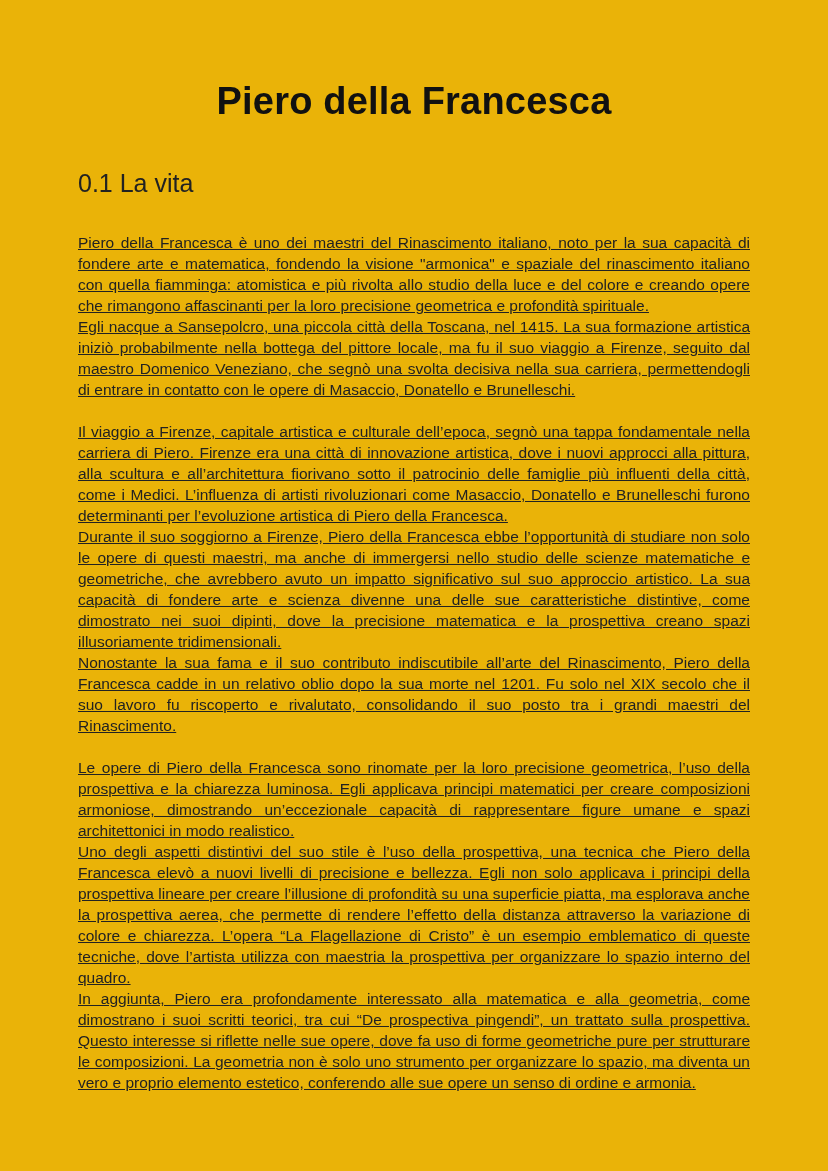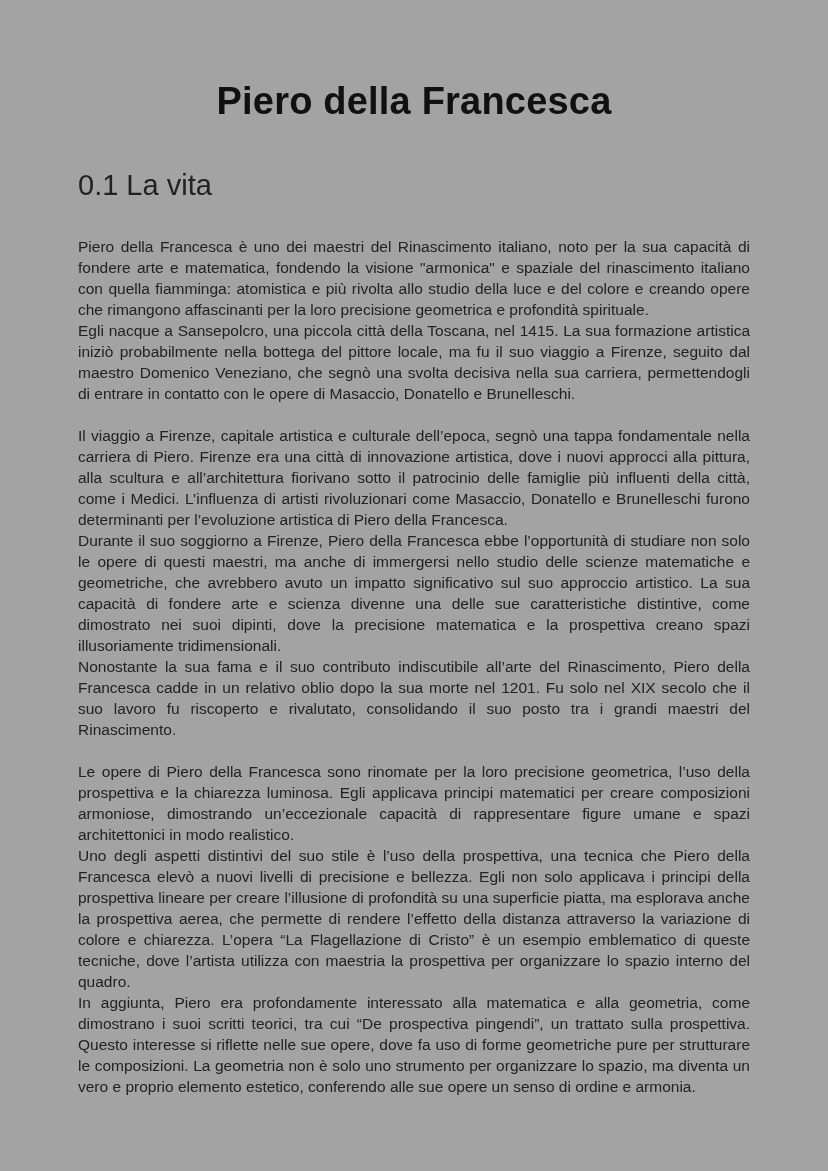--- a/index.html
+++ b/index.html
@@ -12,42 +12,43 @@
     height: 1171px;
     font-family: "Liberation Sans", sans-serif;
     color: #222222;
     overflow: hidden;
   }
   .page {
     box-sizing: border-box;
     width: 828px;
     height: 1171px;
     padding: 62px 78px 40px 78px;
-    background: #a3a3a3;
+    background: #eab308;
   }
   .title {
     margin: 18px 0 46px 0;
     text-align: center;
     font-size: 38px;
     font-weight: 700;
     letter-spacing: 0.2px;
     color: #111111;
   }
   .section-heading {
     margin: 0 0 34px 0;
-    font-size: 29px;
+    font-size: 25px;
     font-weight: 400;
     color: #222222;
   }
   .body-text p {
     margin: 0;
     font-size: 15.5px;
     line-height: 21px;
     text-align: justify;
     color: #222222;
+    text-decoration: underline;
   }
   .block {
     margin: 0 0 21px 0;
   }
   .block:last-child {
     margin-bottom: 8px;
   }
 </style>
 </head>
 <body>

